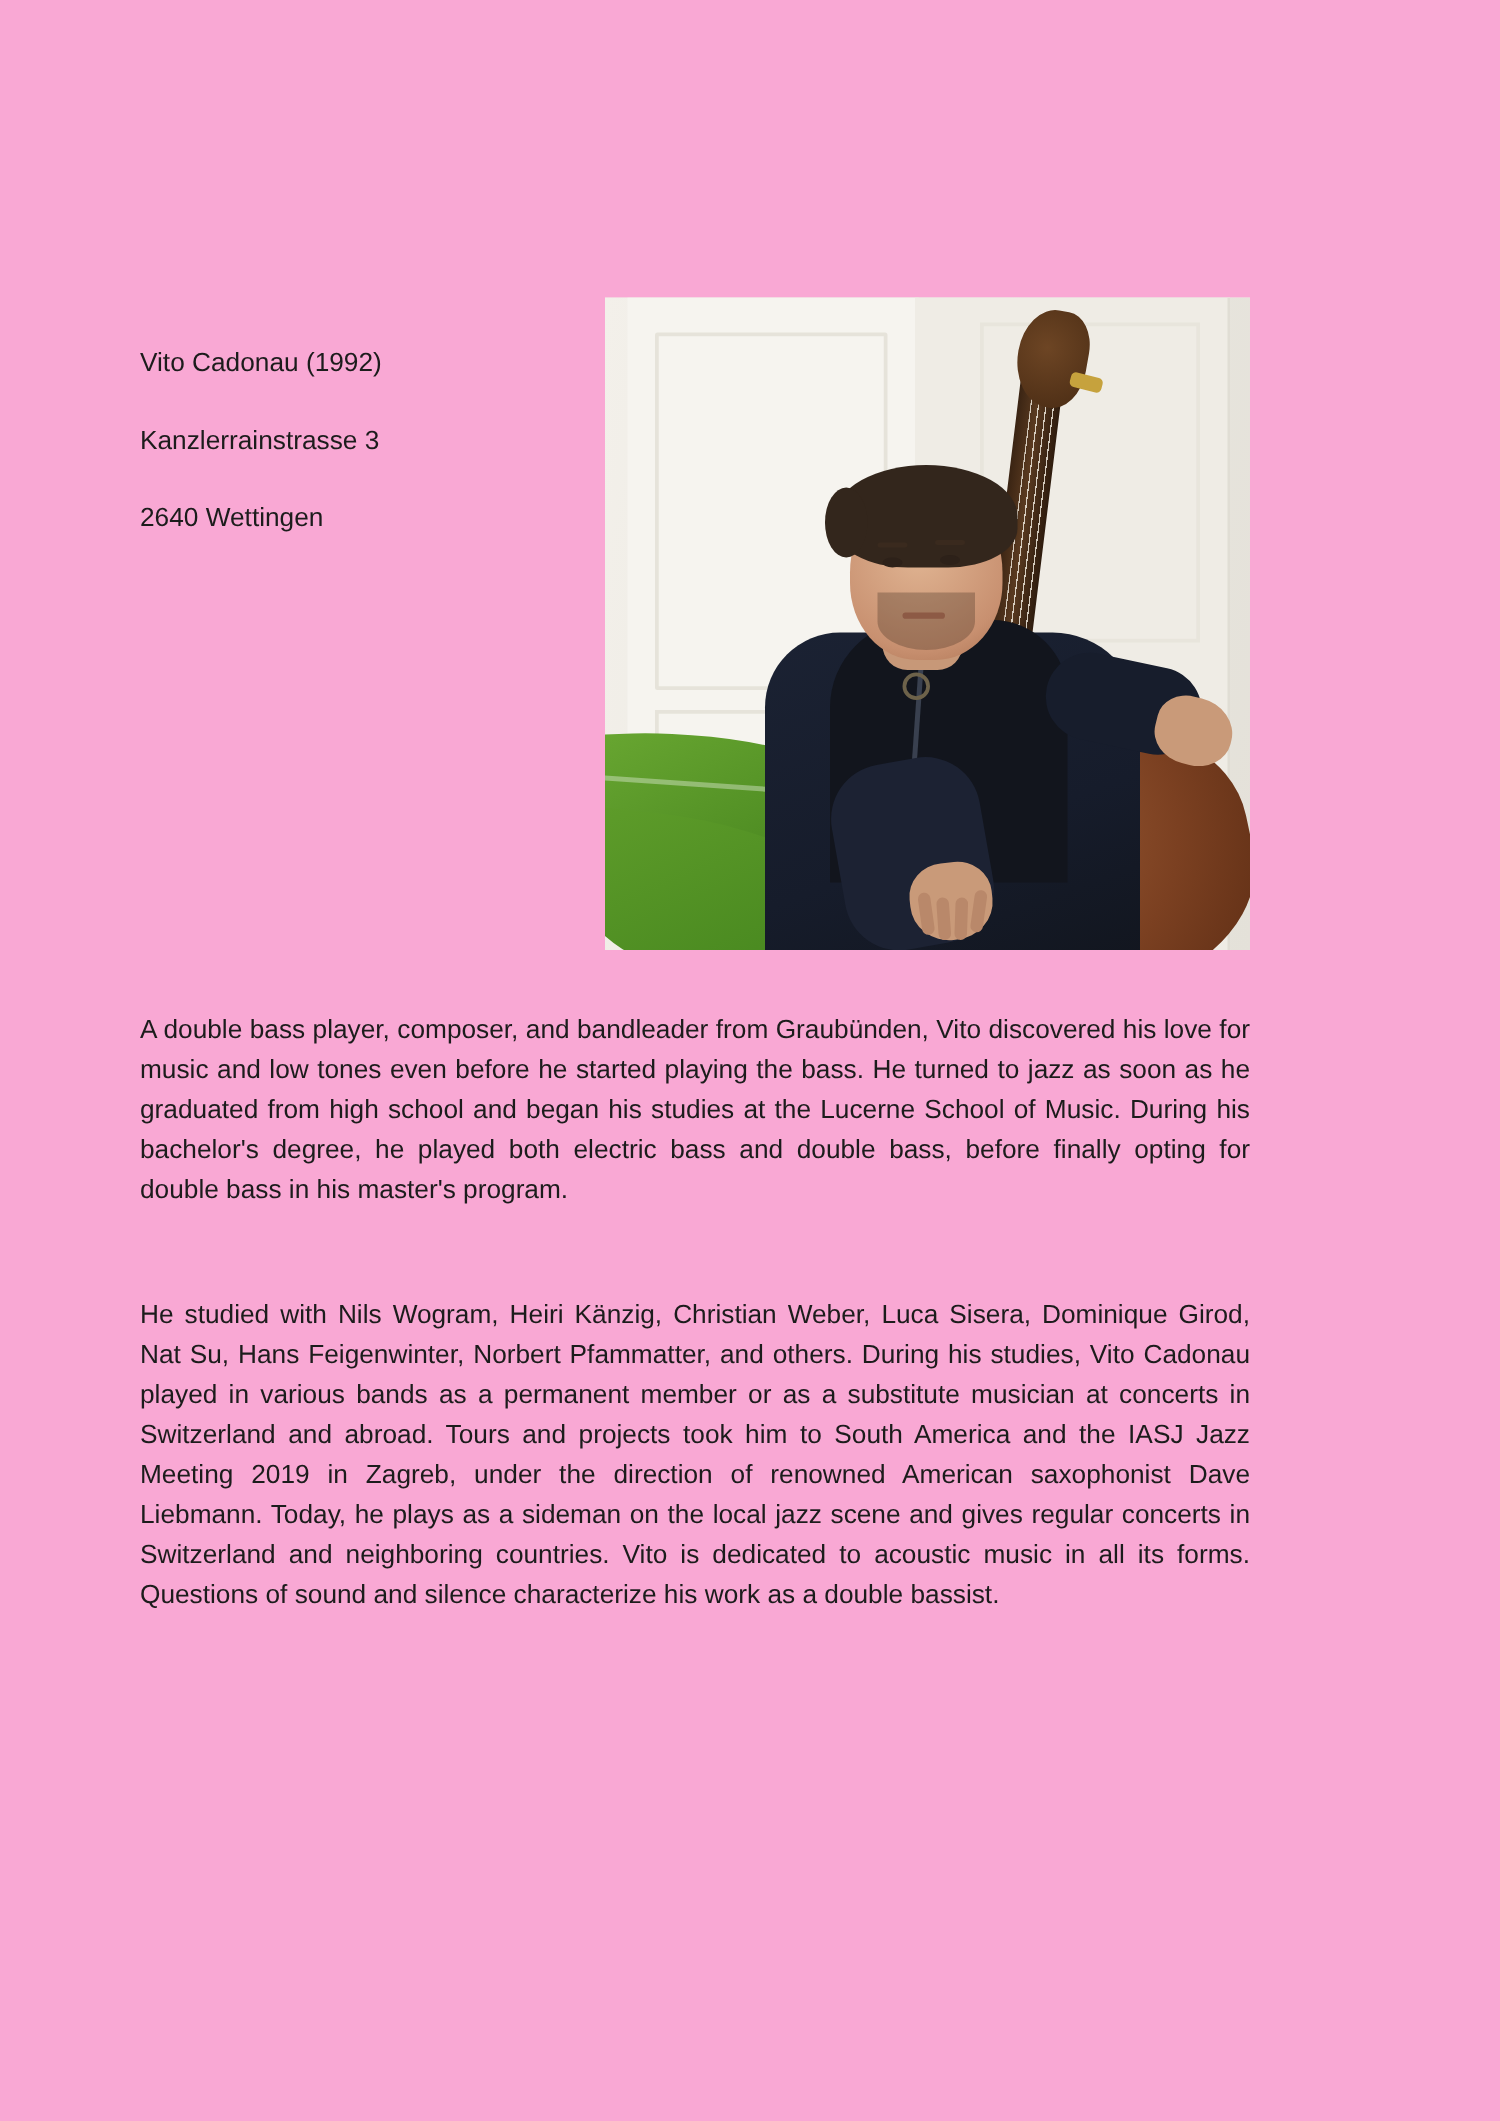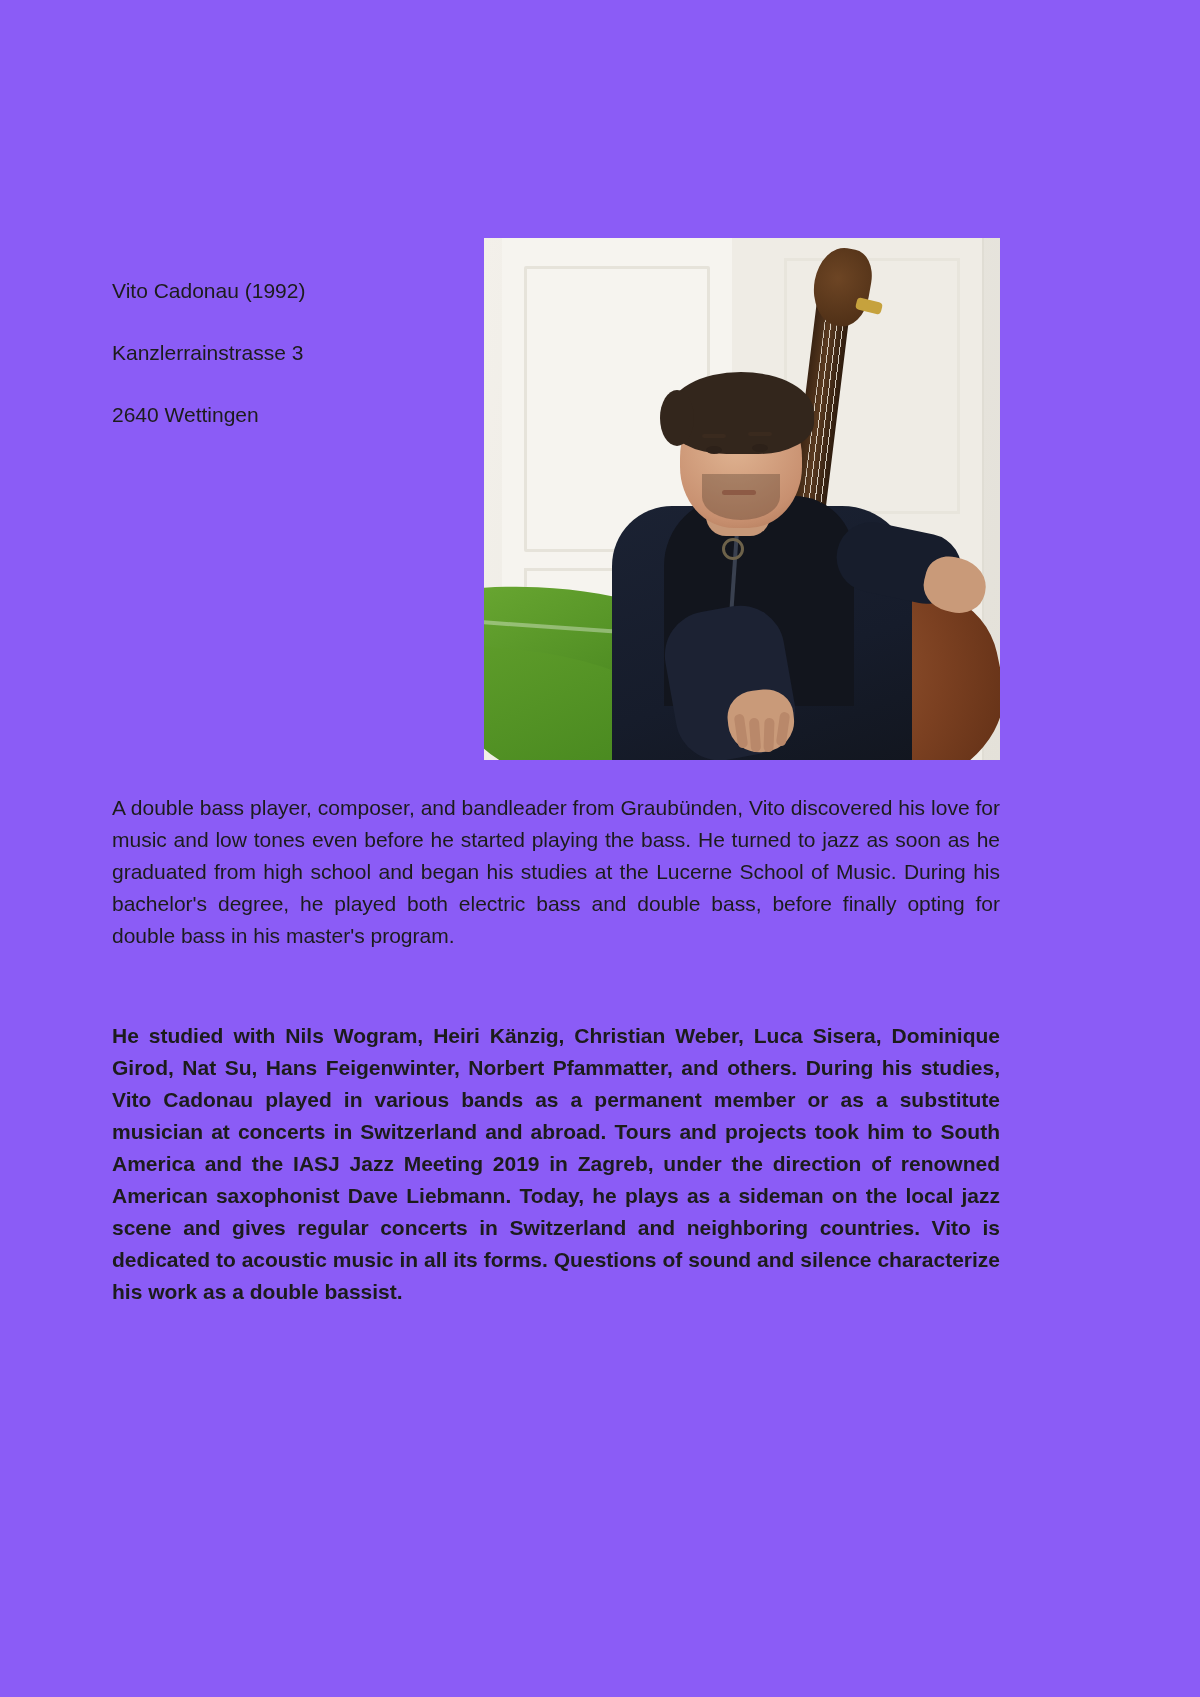--- a/index.html
+++ b/index.html
@@ -8,21 +8,21 @@
     background: #ffffff;
   }
   body {
     font-family: "Liberation Sans", sans-serif;
     color: #1a1a1a;
   }
   .page {
     position: relative;
     width: 1200px;
     height: 1697px;
-    background: #8b5cf6;
+    background: #f9a8d4;
     overflow: hidden;
     box-sizing: border-box;
   }
   .content {
     position: absolute;
     left: 112px;
     top: 238px;
     width: 888px;
   }
   .top-row {
@@ -348,22 +348,22 @@
   .f3 { left: 280px; top: 480px; transform: rotate(2deg); }
   .f4 { left: 294px; top: 474px; transform: rotate(8deg); }
 
   .paragraph {
     font-size: 21px;
     line-height: 32px;
     text-align: justify;
     color: #1c1c1c;
     margin: 0;
   }
-  .p1 { margin-top: 32px; }
-  .p2 { margin-top: 68px; font-weight: bold; }
+  .p1 { margin-top: 48px; }
+  .p2 { margin-top: 68px; }
 </style>
 </head>
 <body>
 
 <div class="page">
   <div class="content">
 
     <div class="top-row">
 
       <div class="address-block">

